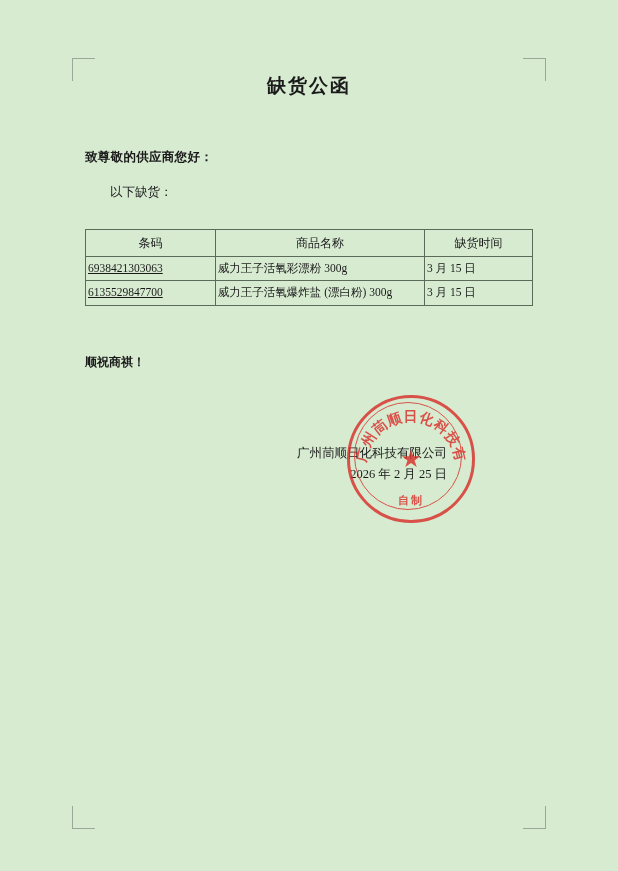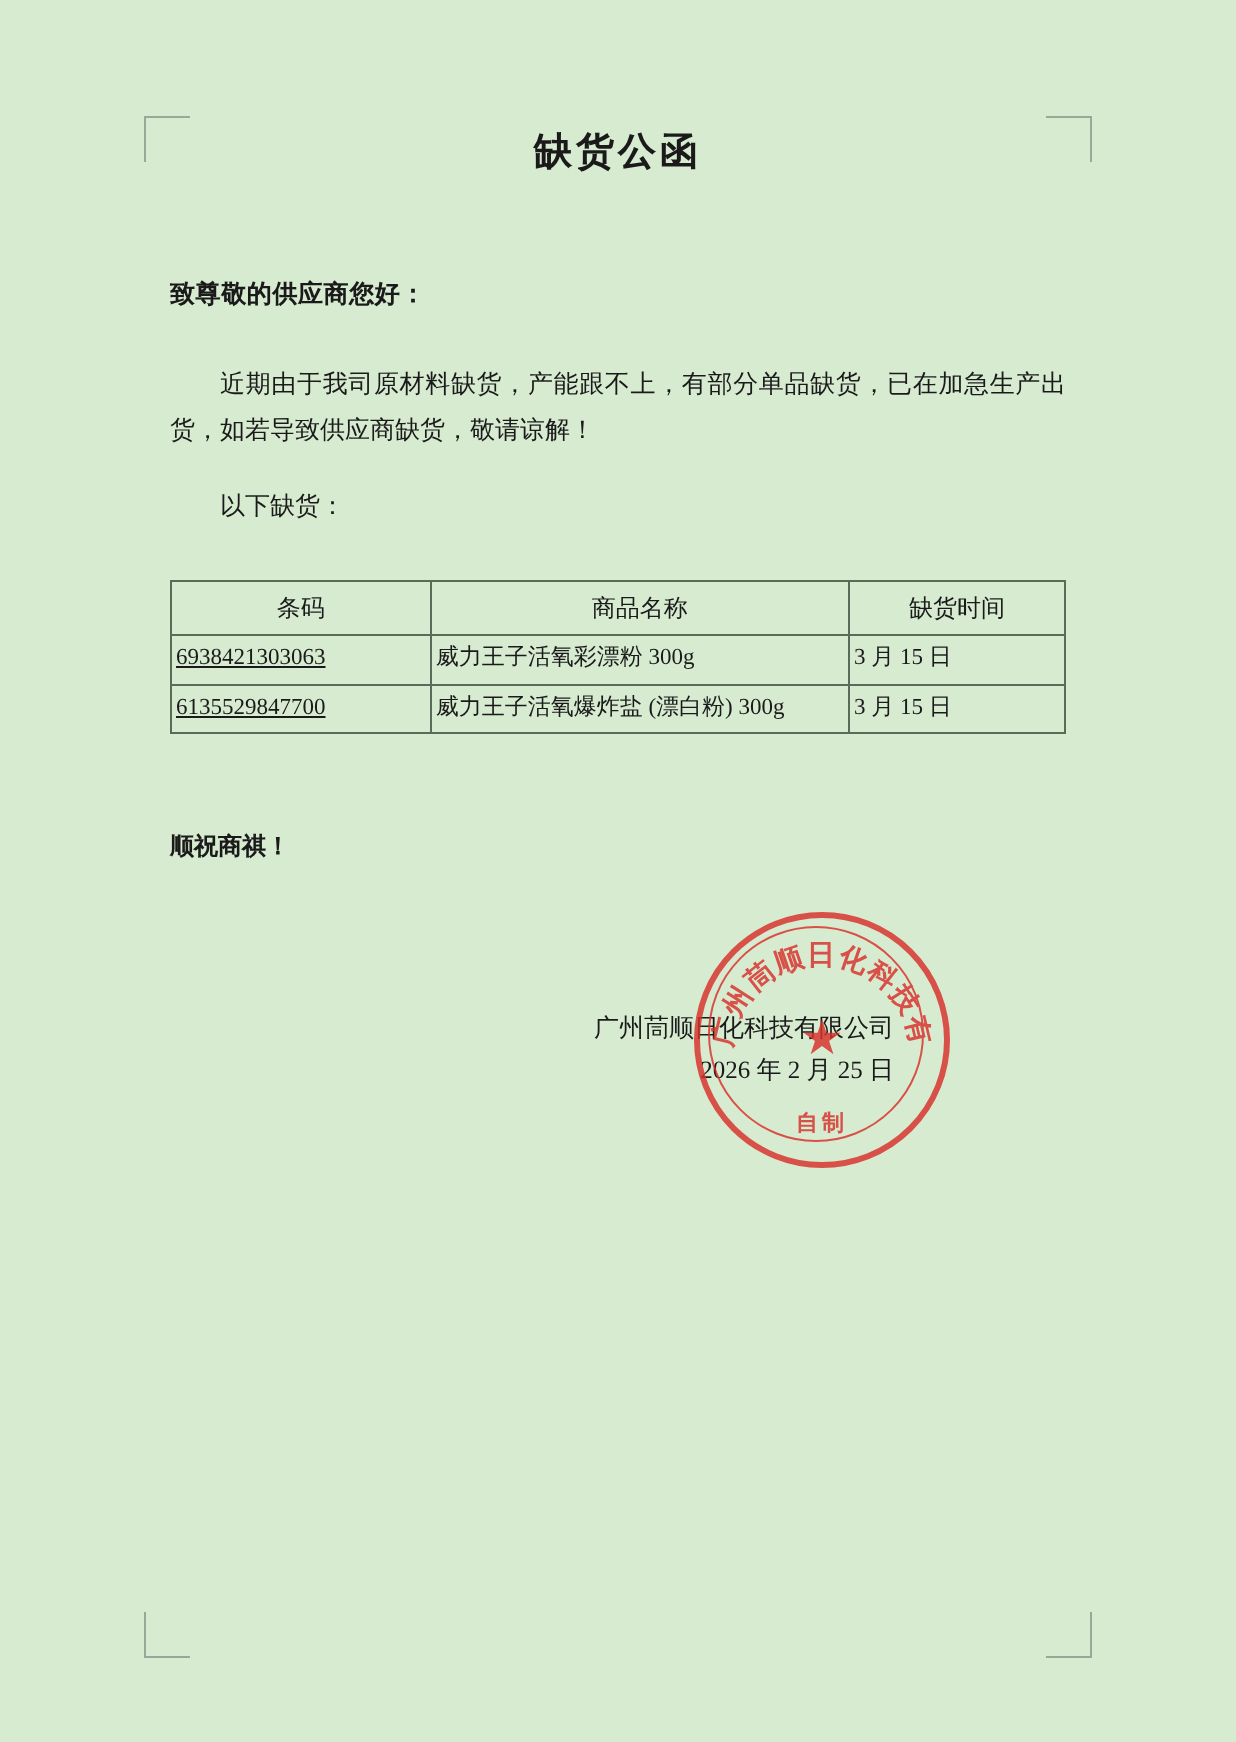--- a/index.html
+++ b/index.html
@@ -40,21 +40,21 @@
     left: 85px;
     top: 62px;
     width: 448px;
   }
 
   .doc-title {
     text-align: center;
     font-size: 19px;
     font-weight: bold;
     letter-spacing: 2px;
-    margin-top: 1px;
+    margin-top: 11px;
     margin-bottom: 0;
     font-family: Liberation Sans, sans-serif;
   }
 
   .salutation {
     margin-top: 50px;
     font-size: 12.5px;
     font-weight: bold;
     letter-spacing: 0.3px;
   }
@@ -177,21 +177,20 @@
   <div class="crop tr"></div>
   <div class="crop bl"></div>
   <div class="crop br"></div>
 
   <div class="content">
 
     <div class="doc-title">缺货公函</div>
 
     <div class="salutation">致尊敬的供应商您好：</div>
 
-    <div class="para">近期由于我司原材料缺货，产能跟不上，有部分单品缺货，已在加急生产出货，如若导致供应商缺货，敬请谅解！</div>
 
     <div class="para-2">以下缺货：</div>
 
     <table class="goods">
       <thead>
         <tr>
           <th>条码</th>
           <th>商品名称</th>
           <th>缺货时间</th>
         </tr>

